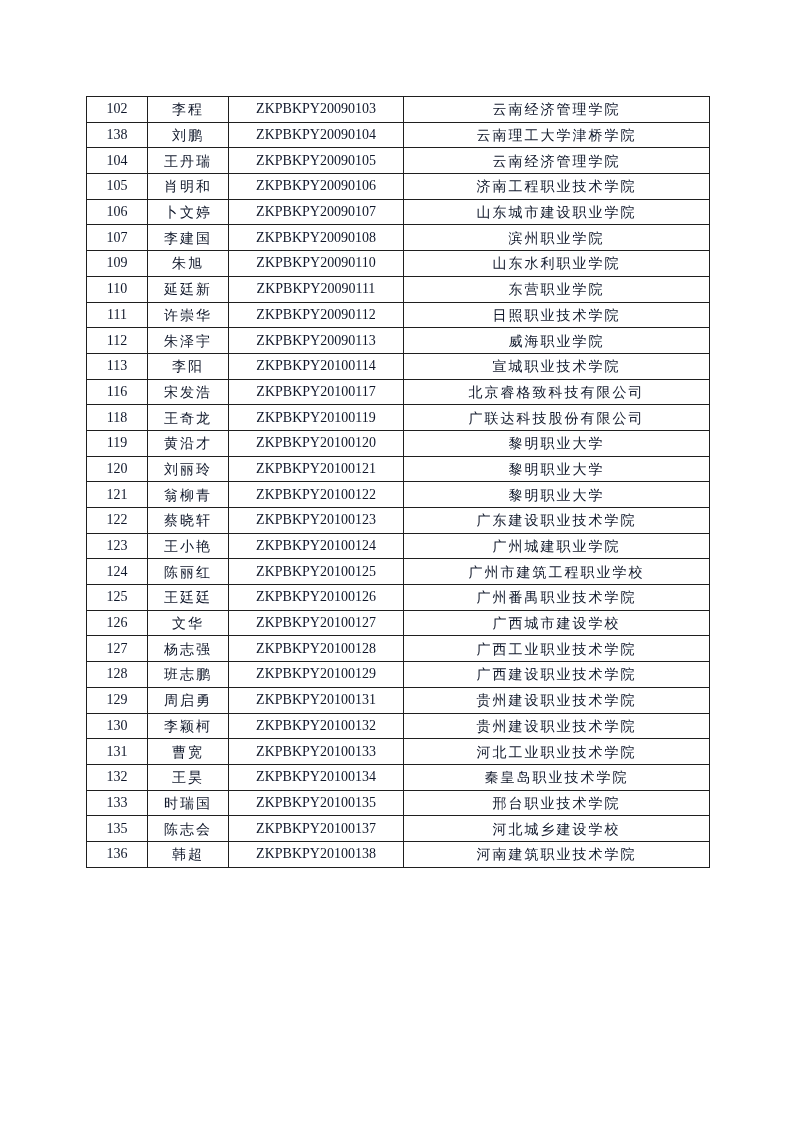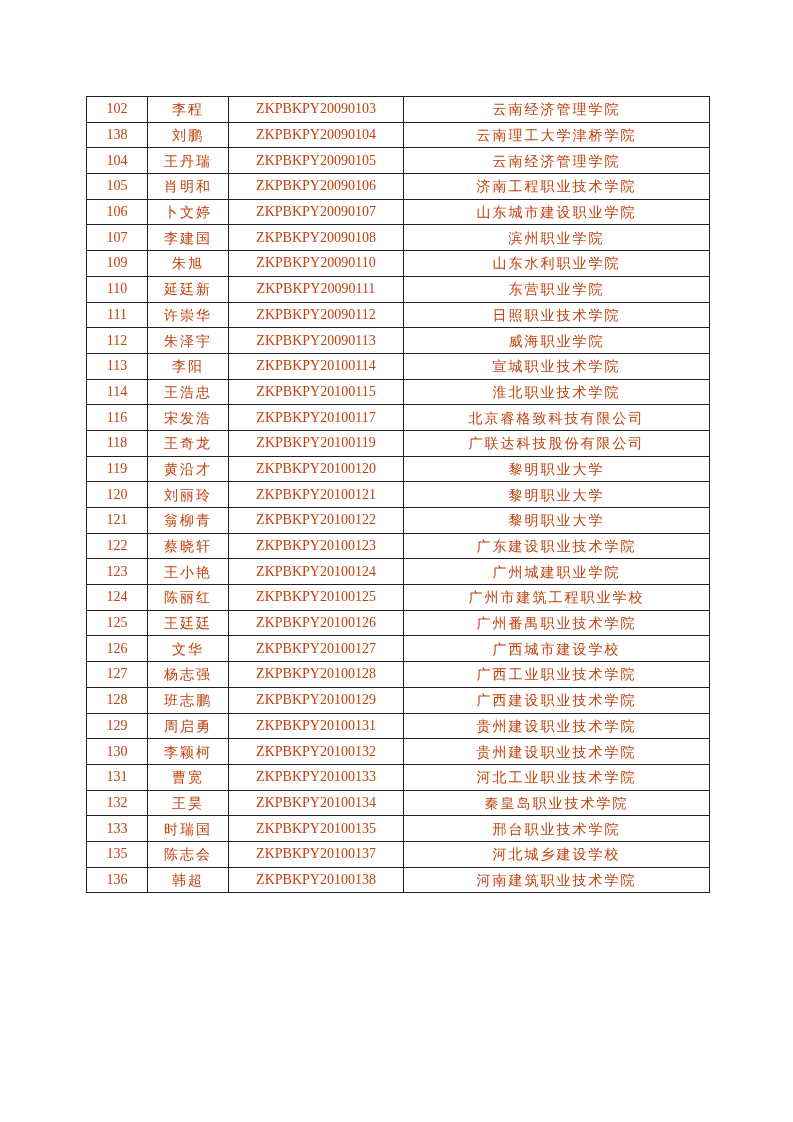--- a/index.html
+++ b/index.html
@@ -19,21 +19,21 @@
       width: 793px; height: 1122px;
       background: #ffffff;
     }
     table.roster {
       position: absolute;
       left: 86px;
       top: 96px;
       width: 623px;
       border-collapse: collapse;
       table-layout: fixed;
-      color: #c2410c;
+      color: #0f172a;
     }
     table.roster td {
       border: 1px solid #1f1f1f;
       height: 24.7px;
       padding: 0;
       text-align: center;
       vertical-align: middle;
       font-size: 14px;
       line-height: 14px;
       white-space: nowrap;
@@ -125,26 +125,20 @@
           <td class="c-code">ZKPBKPY20090113</td>
           <td class="c-org">威海职业学院</td>
         </tr>
         <tr>
           <td class="c-no">113</td>
           <td class="c-name">李阳</td>
           <td class="c-code">ZKPBKPY20100114</td>
           <td class="c-org">宣城职业技术学院</td>
         </tr>
         <tr>
-          <td class="c-no">114</td>
-          <td class="c-name">王浩忠</td>
-          <td class="c-code">ZKPBKPY20100115</td>
-          <td class="c-org">淮北职业技术学院</td>
-        </tr>
-        <tr>
           <td class="c-no">116</td>
           <td class="c-name">宋发浩</td>
           <td class="c-code">ZKPBKPY20100117</td>
           <td class="c-org">北京睿格致科技有限公司</td>
         </tr>
         <tr>
           <td class="c-no">118</td>
           <td class="c-name">王奇龙</td>
           <td class="c-code">ZKPBKPY20100119</td>
           <td class="c-org">广联达科技股份有限公司</td>

